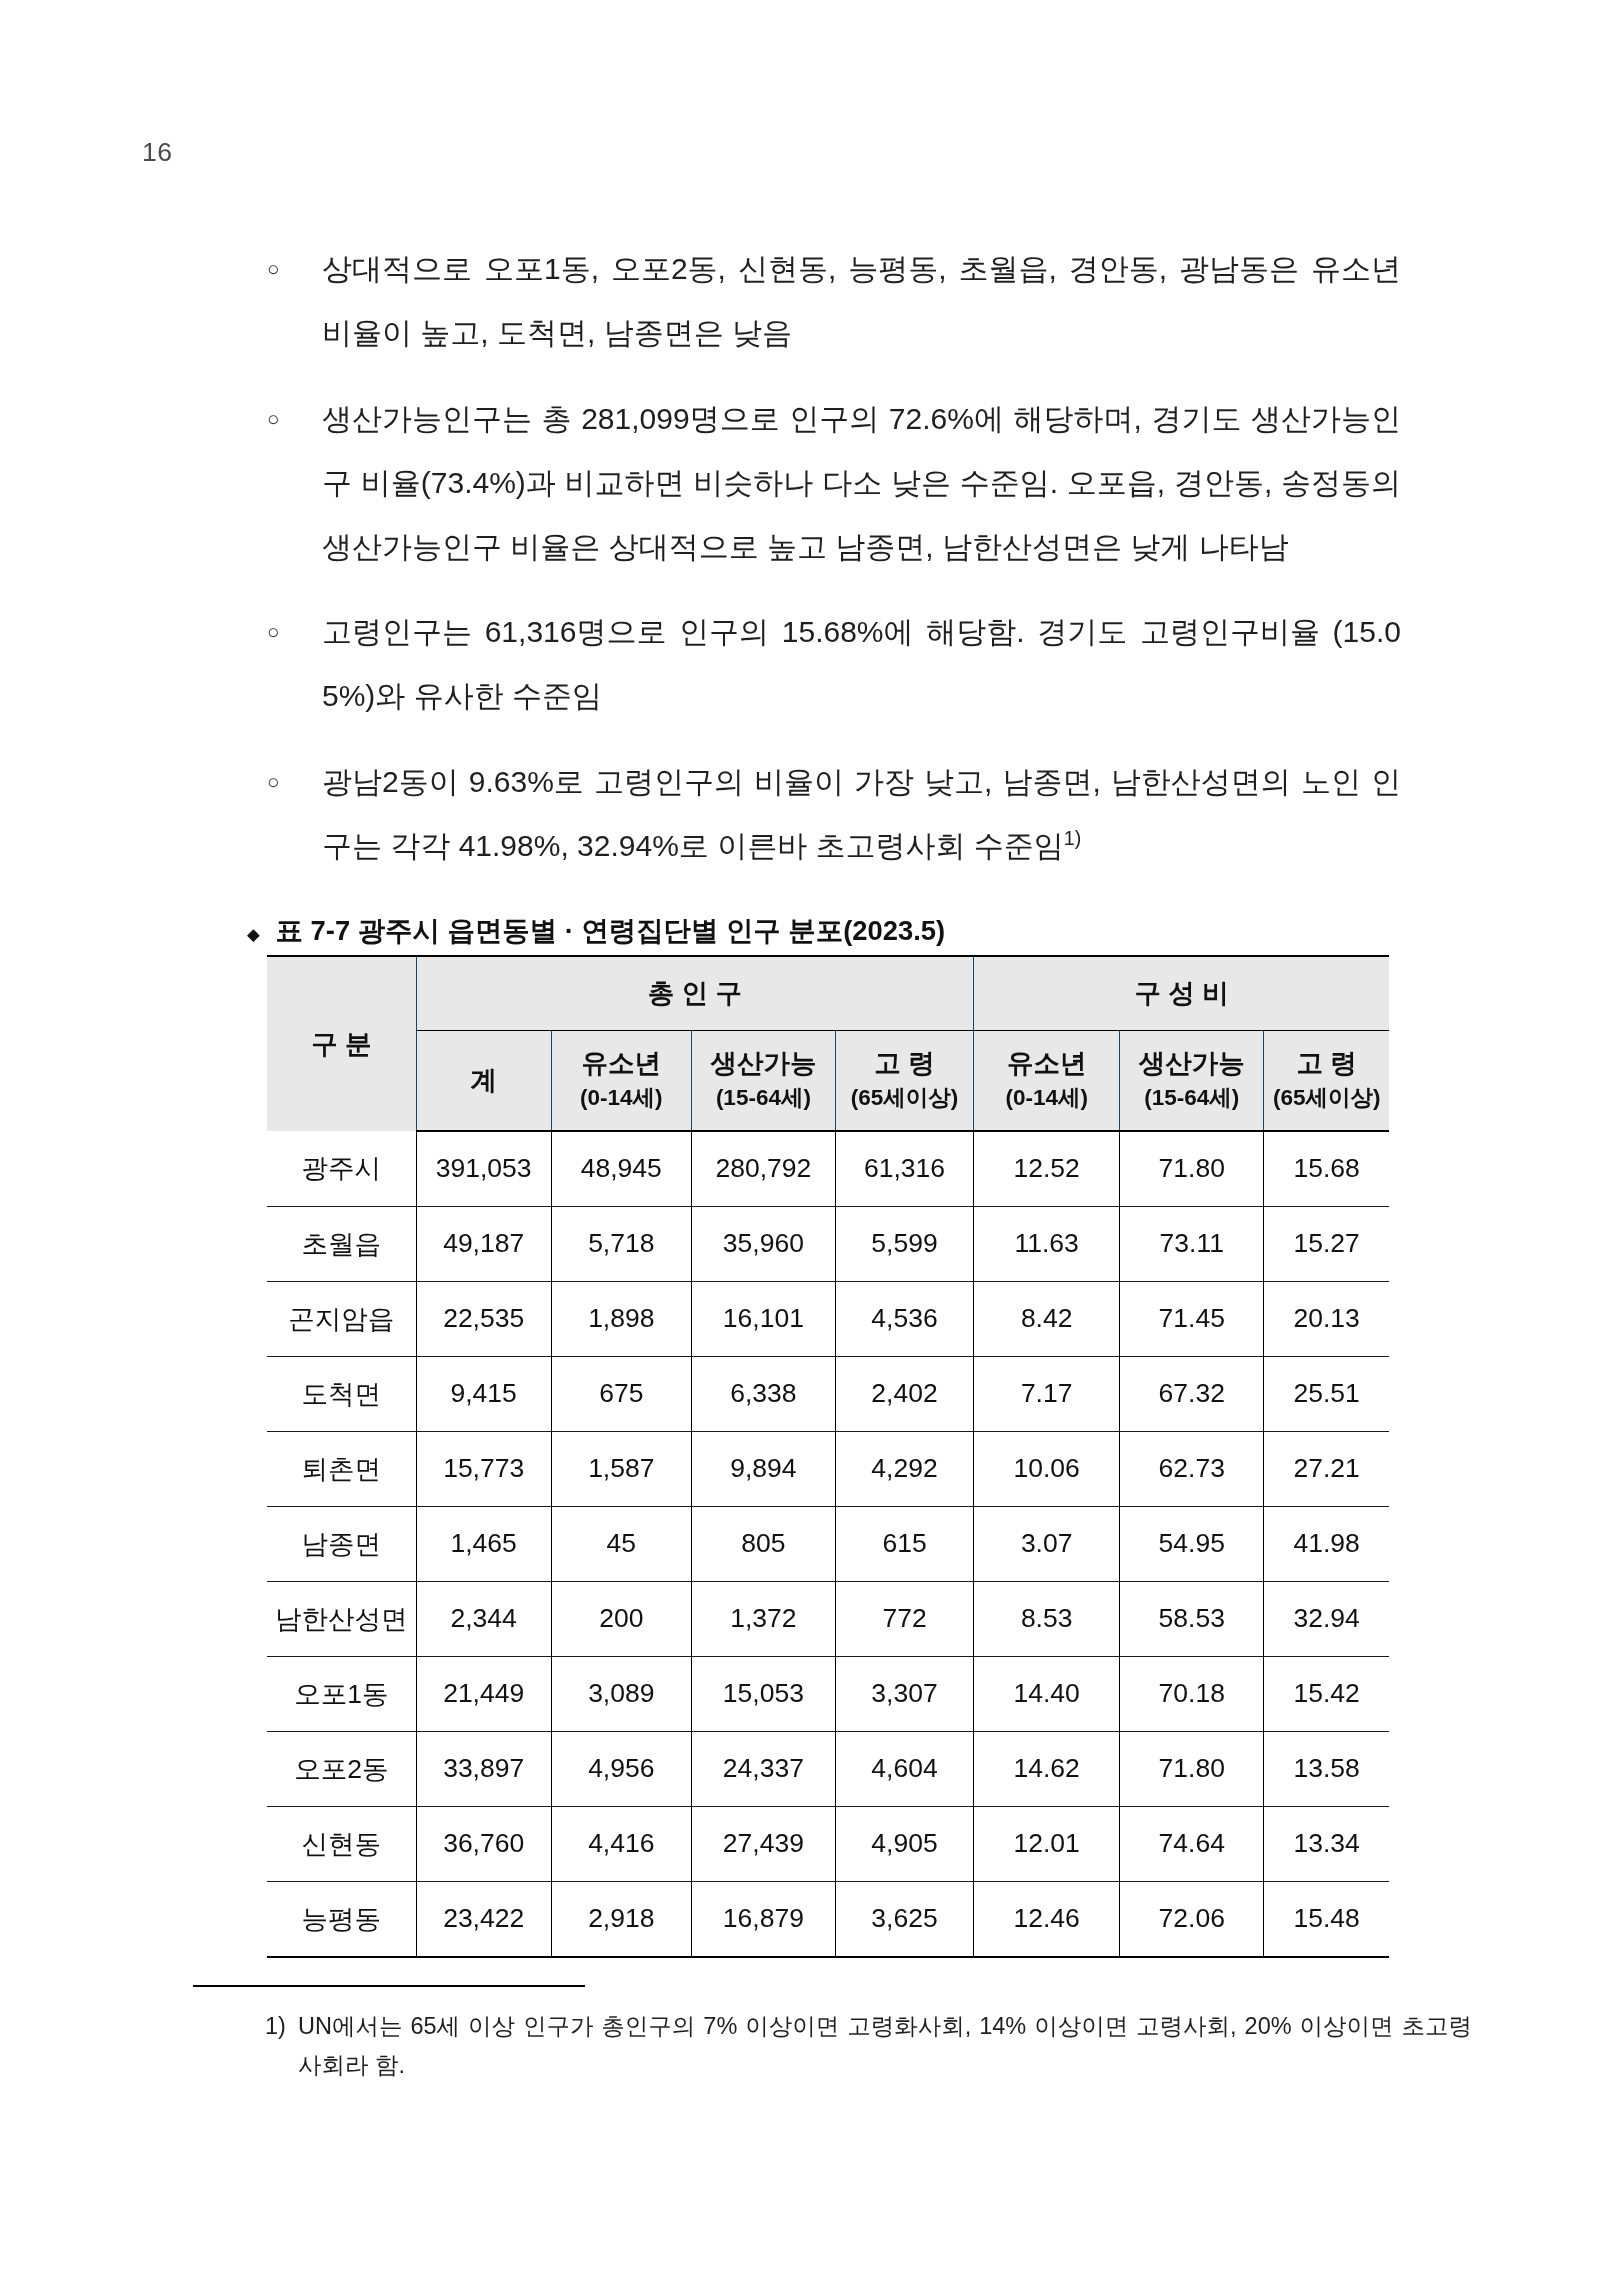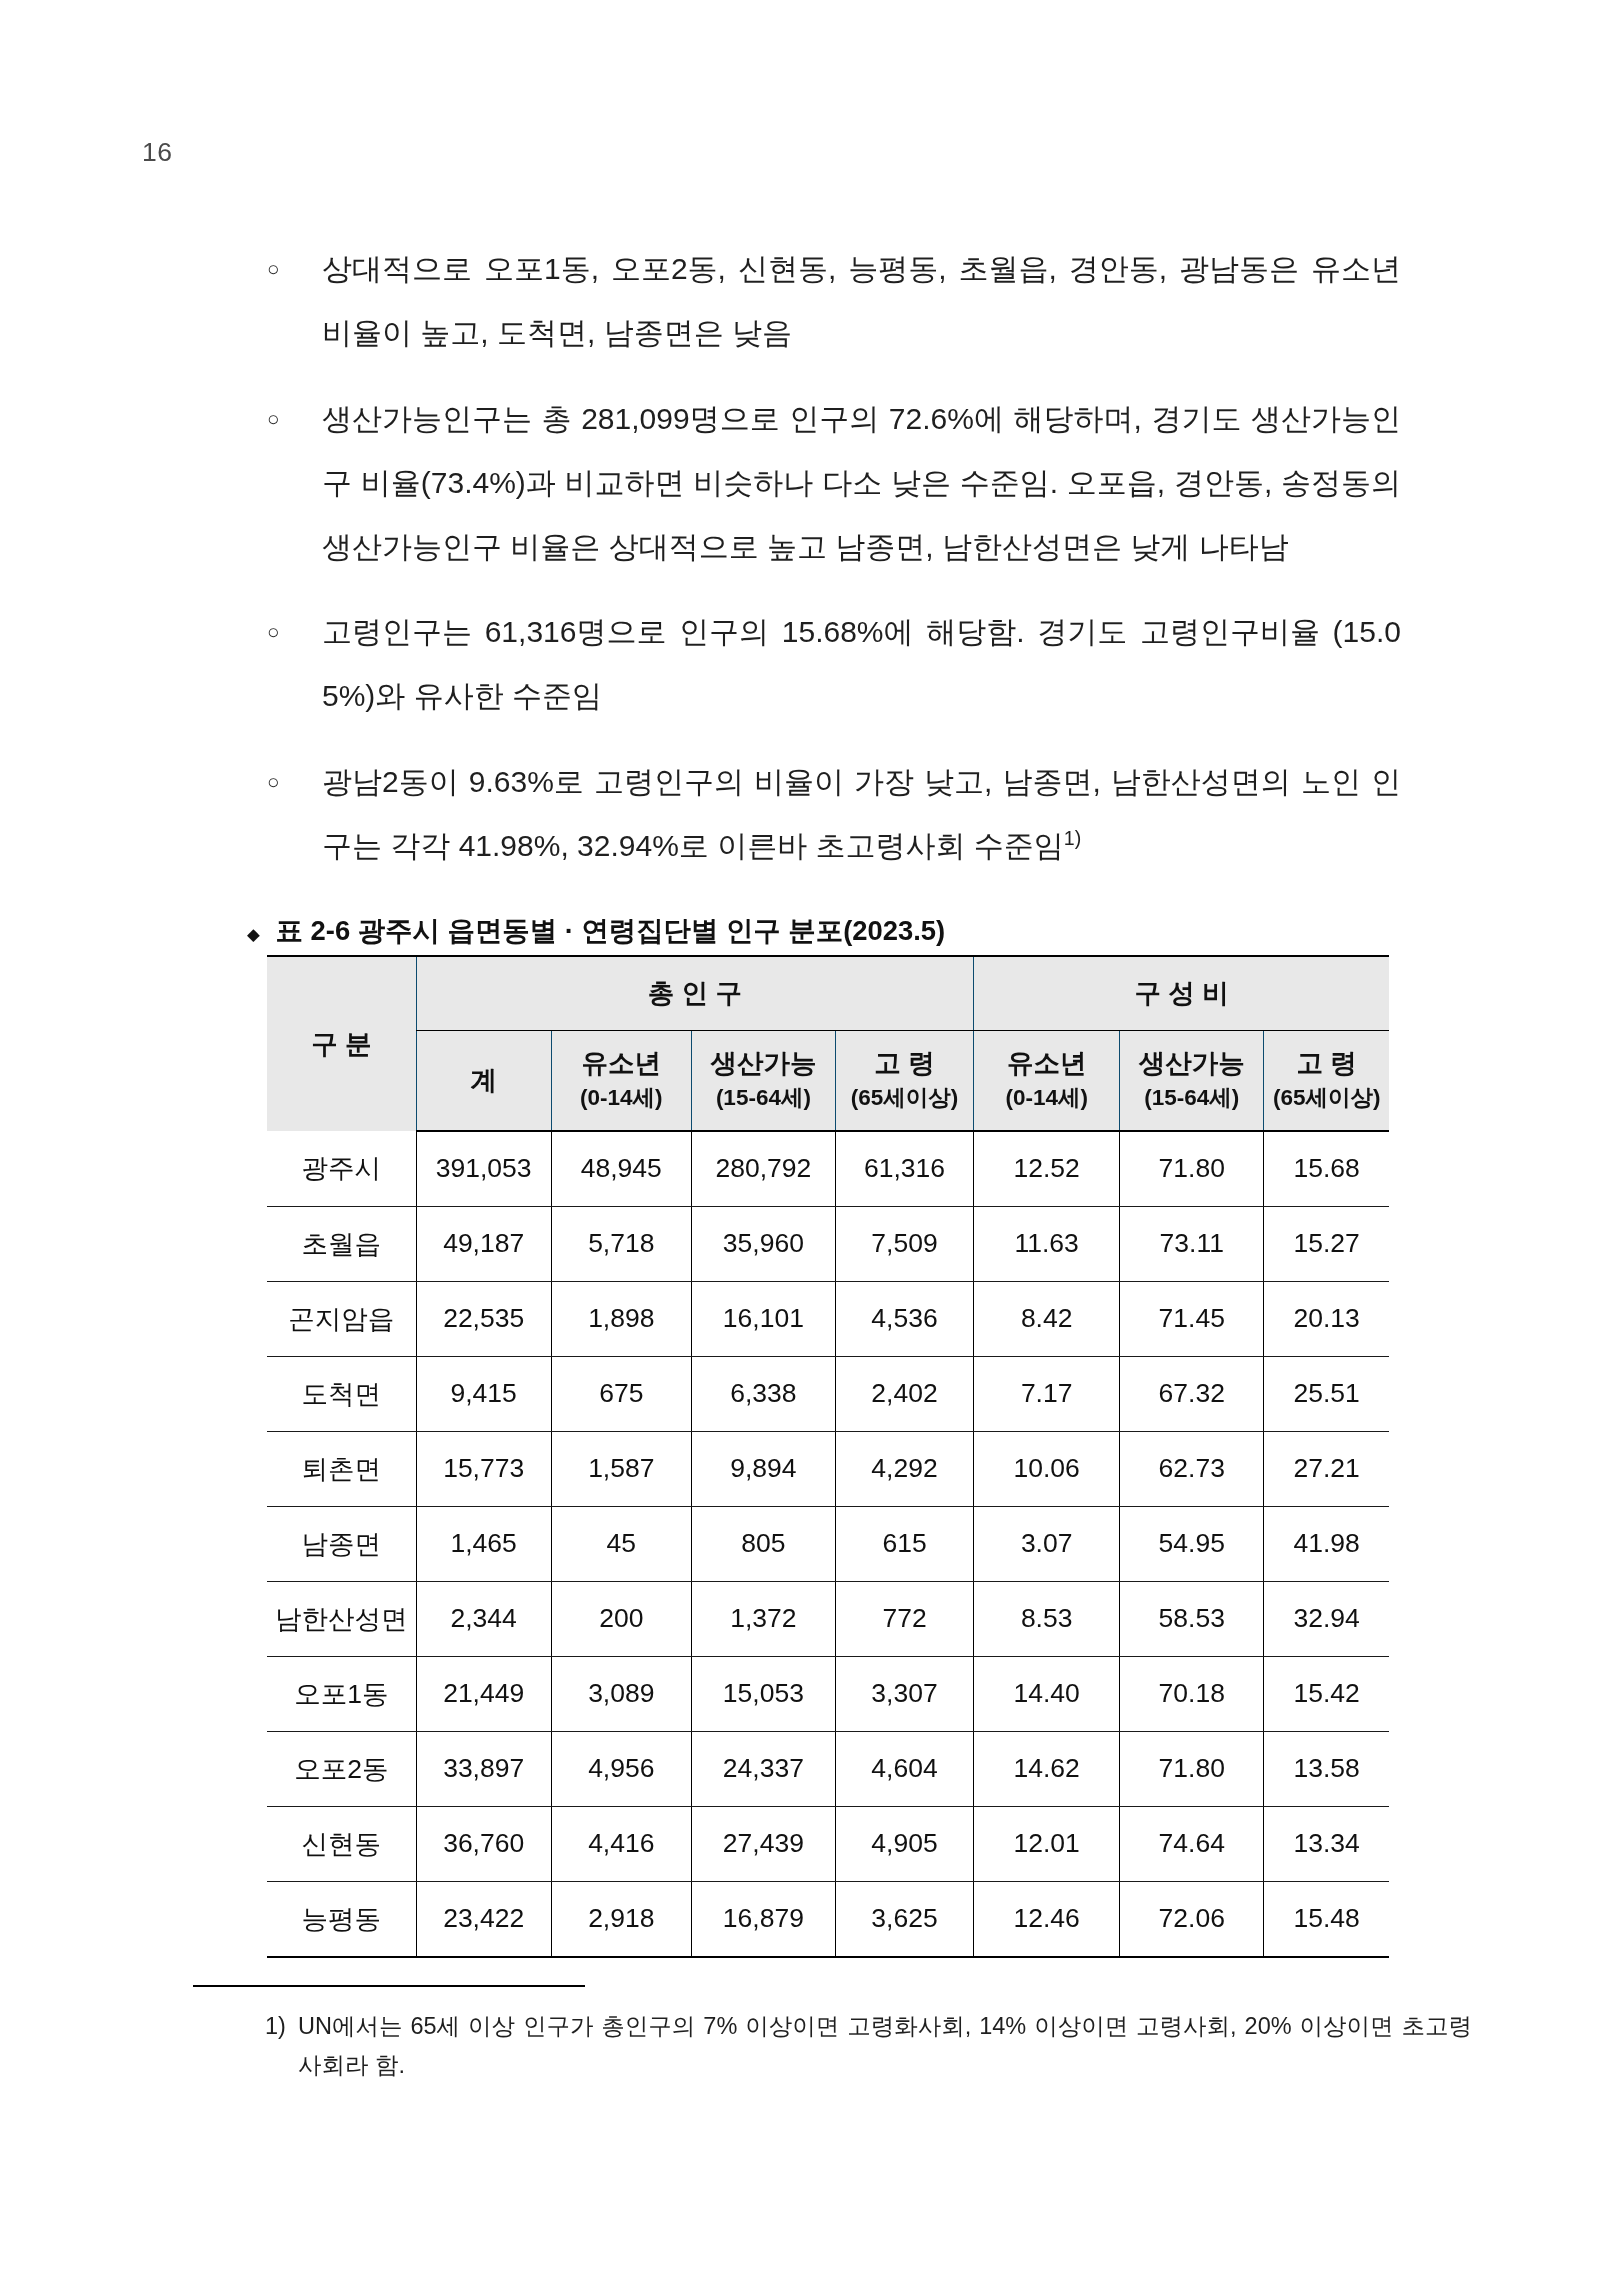--- a/index.html
+++ b/index.html
@@ -136,21 +136,21 @@
       <p class="btext">고령인구는 61,316명으로 인구의 15.68%에 해당함. 경기도 고령인구비율 (15.05%)와 유사한 수준임</p>
     </div>
     <div class="bullet">
       <span class="marker">○</span>
       <p class="btext"><span>광남2동이 9.63%로 고령인구의 비율이 가장 낮고, 남종면, 남한산성면의 노인 인구는 각각 41.98%, 32.94%로 이른바 초고령사회 수준임</span><sup>1)</sup></p>
     </div>
   </div>
 
   <div class="caption-row">
     <span class="diamond">◆</span>
-    <span class="caption-text">표 2-6 광주시 읍면동별 · 연령집단별 인구 분포(2023.5)</span>
+    <span class="caption-text">표 7-7 광주시 읍면동별 · 연령집단별 인구 분포(2023.5)</span>
   </div>
 
 
   <table class="pop">
     <colgroup>
       <col style="width:149px">
         <col style="width:135px">
         <col style="width:140px">
         <col style="width:144px">
       <col style="width:138px">
@@ -203,21 +203,21 @@
           <td>61,316</td>
           <td>12.52</td>
           <td>71.80</td>
           <td>15.68</td>
         </tr>
         <tr>
           <td>초월읍</td>
           <td>49,187</td>
           <td>5,718</td>
           <td>35,960</td>
-          <td>7,509</td>
+          <td>5,599</td>
           <td>11.63</td>
           <td>73.11</td>
           <td>15.27</td>
         </tr>
         <tr>
           <td>곤지암읍</td>
           <td>22,535</td>
           <td>1,898</td>
           <td>16,101</td>
           <td>4,536</td>

